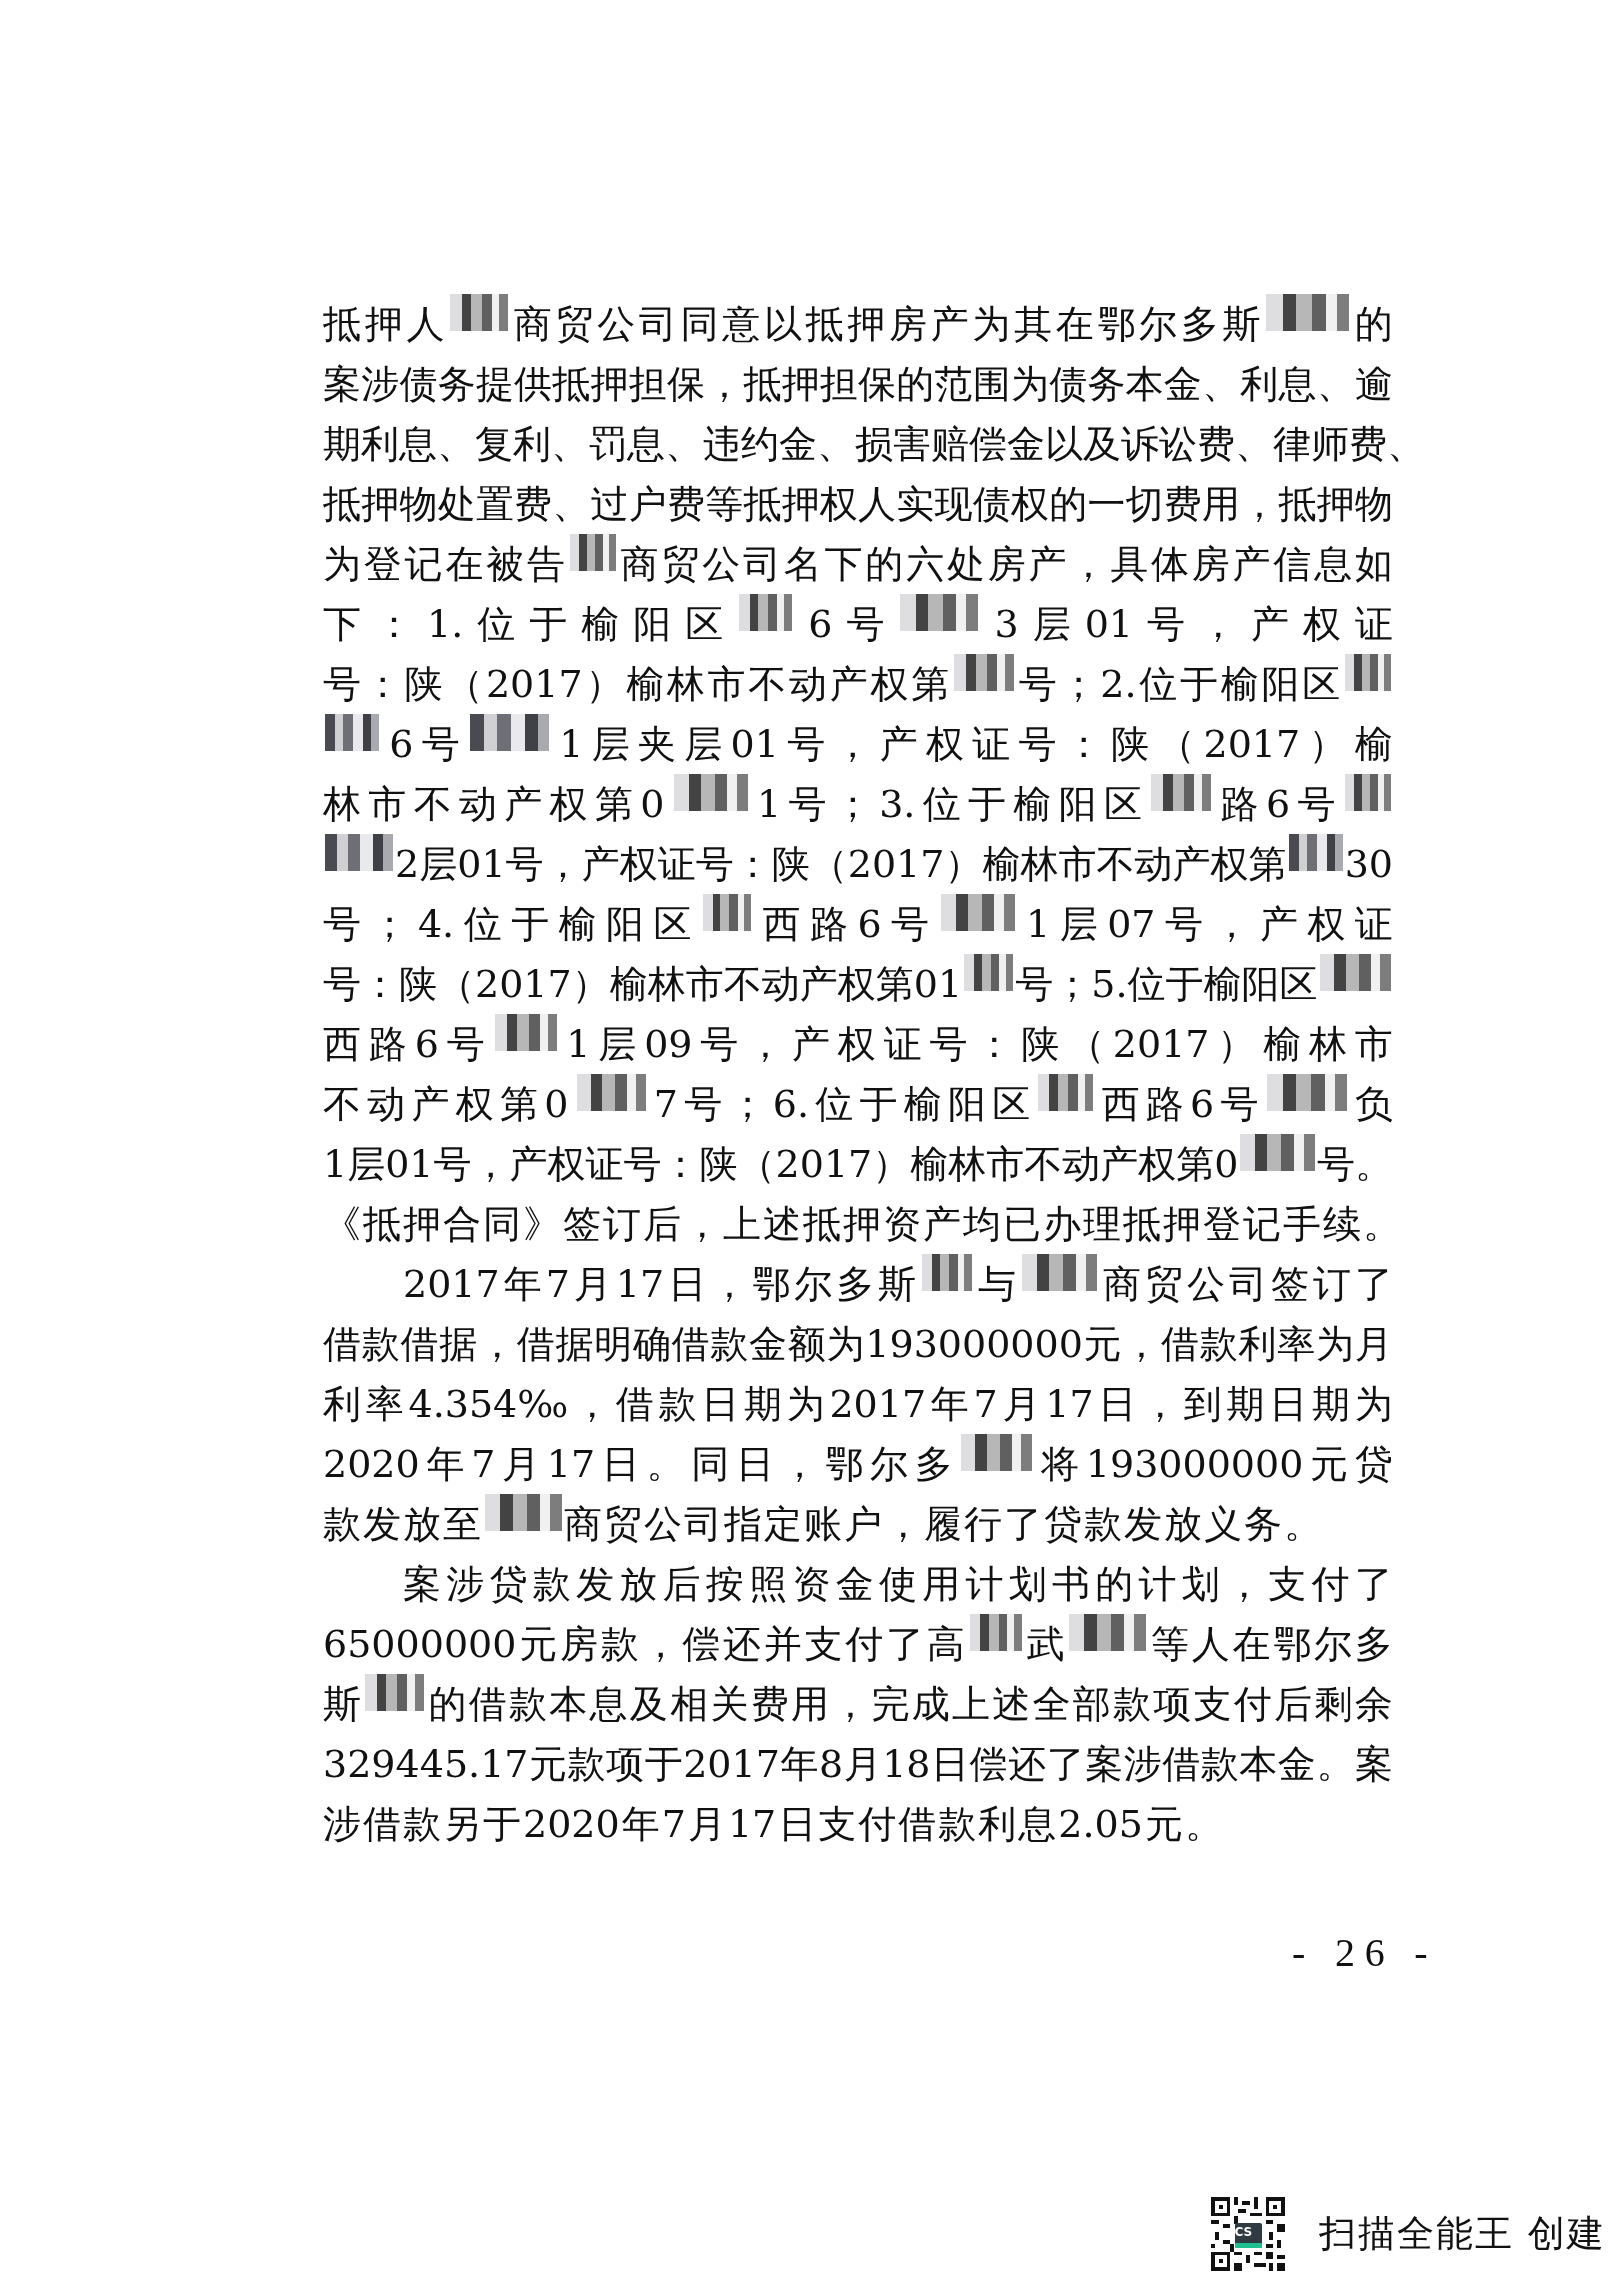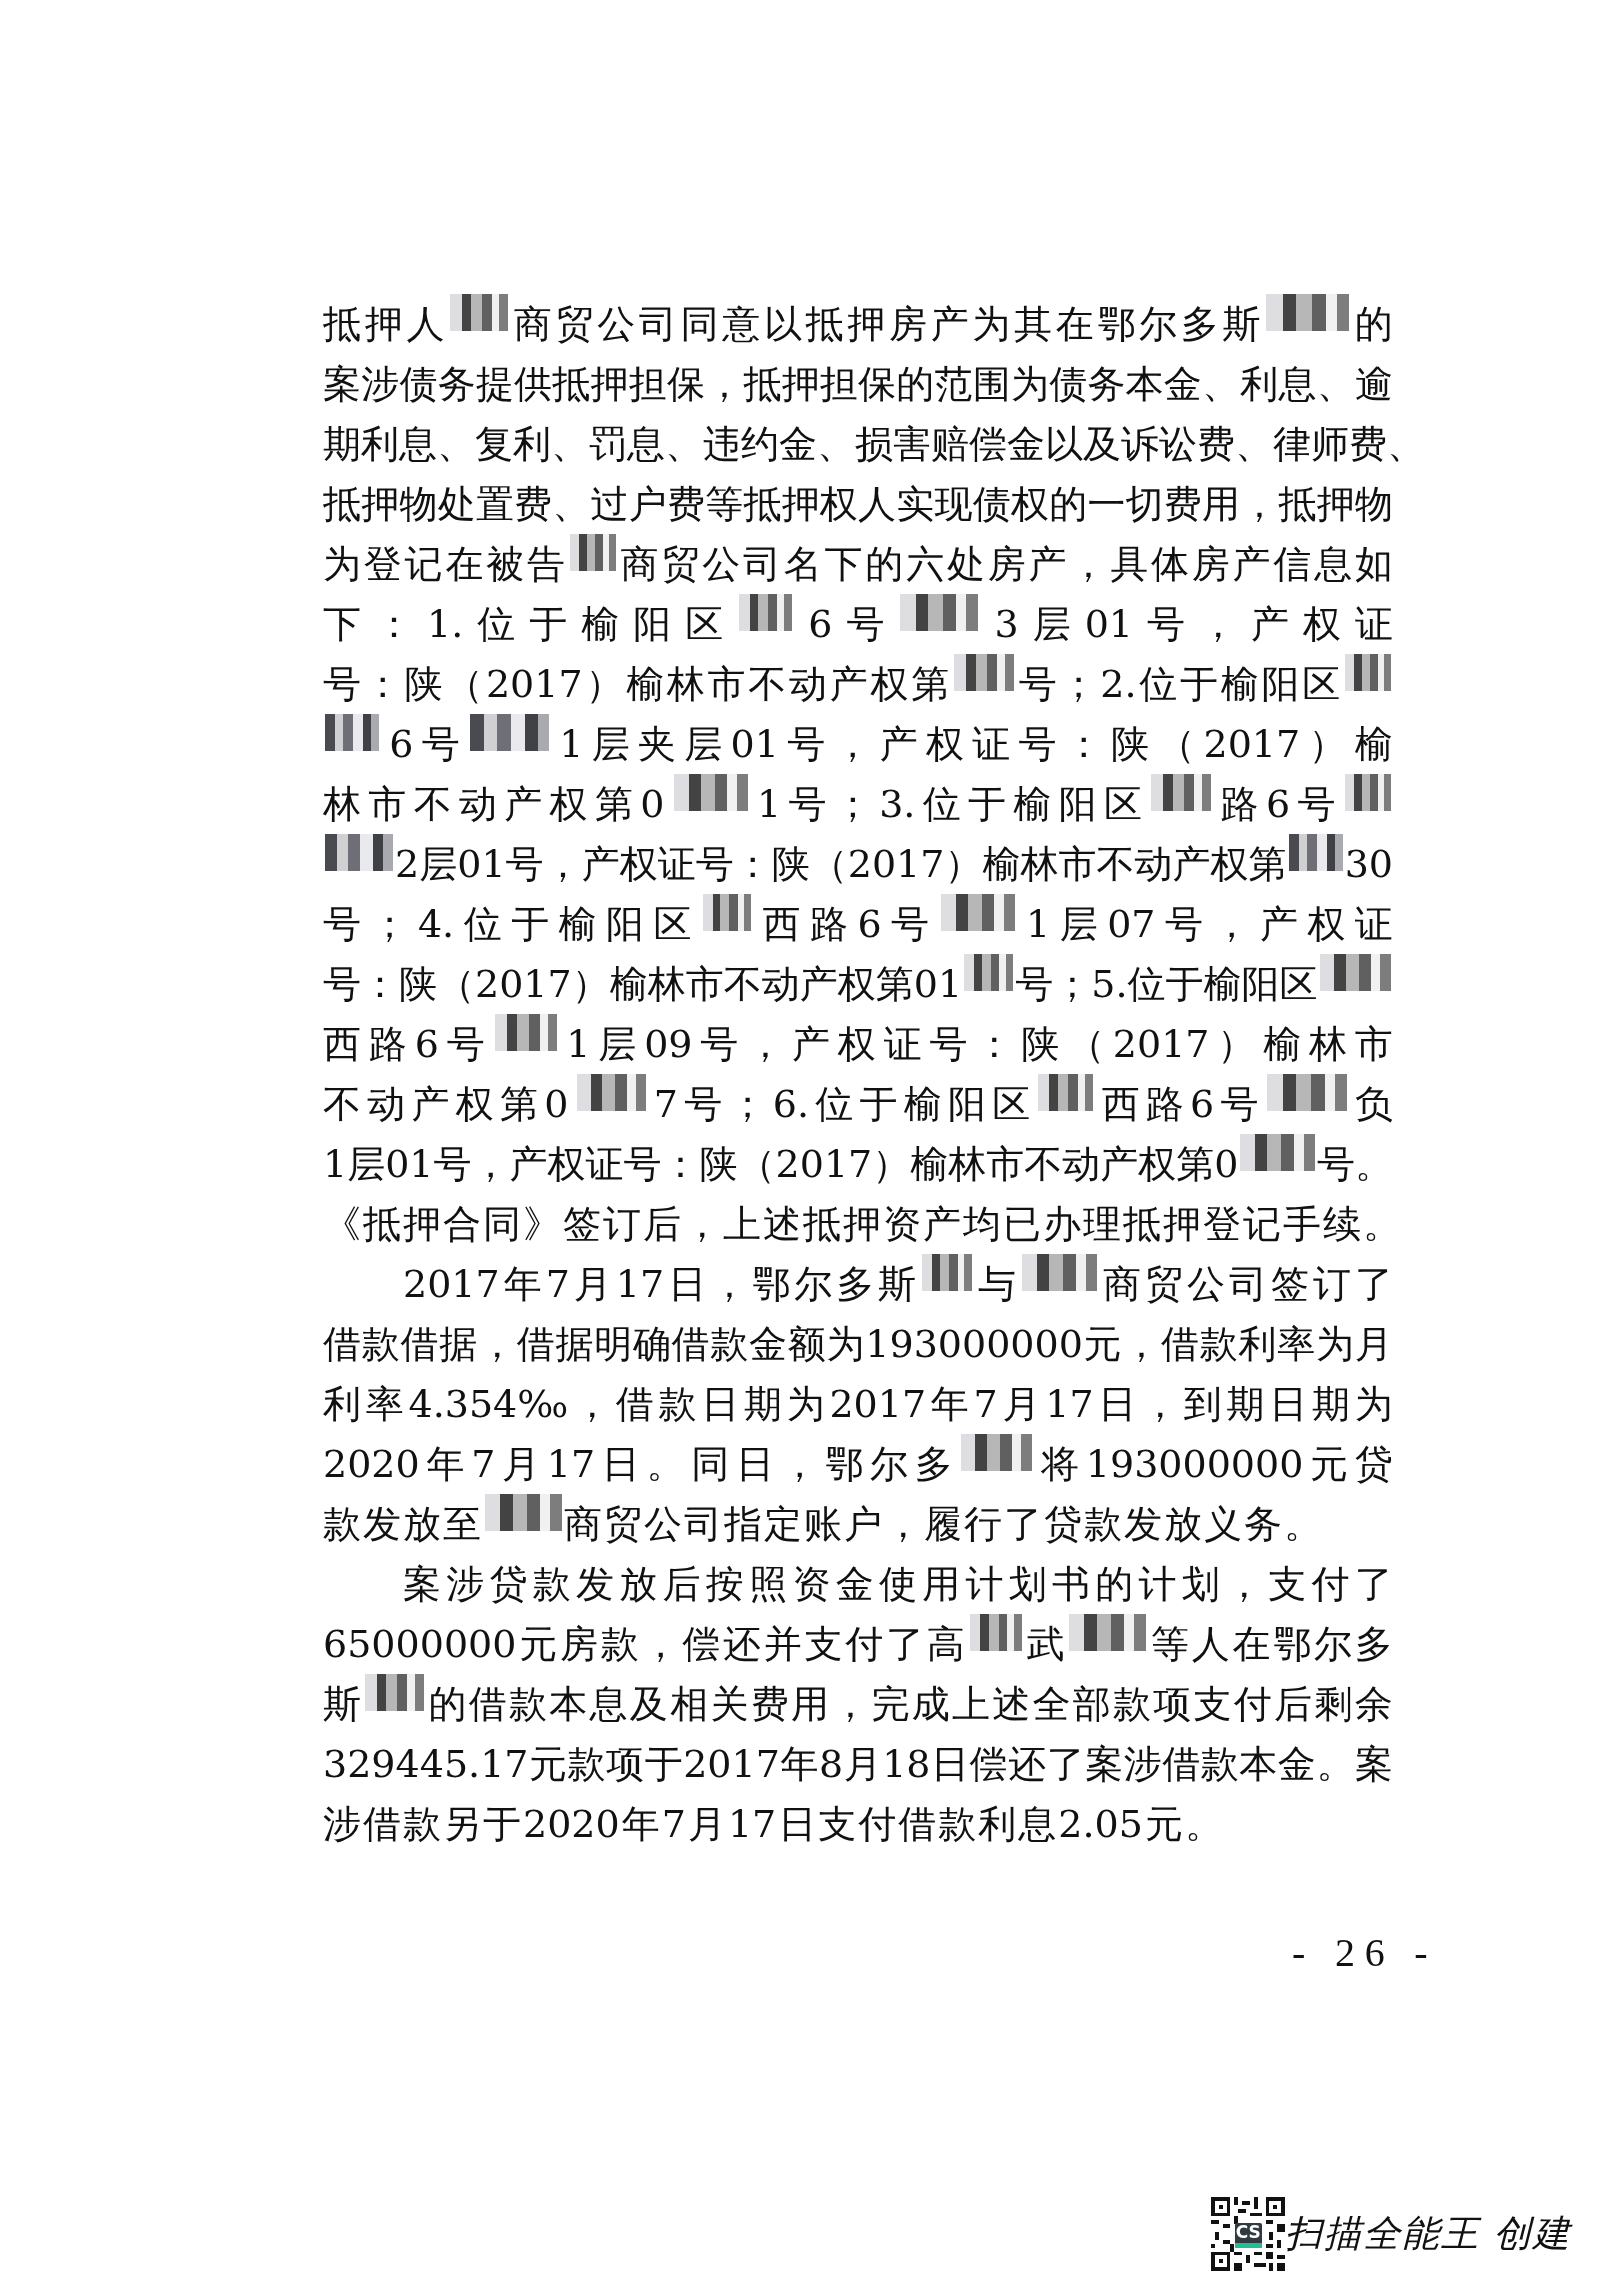--- a/index.html
+++ b/index.html
@@ -19,23 +19,23 @@
             opacity:.85; margin:0 2px; }
   .redact.b { background:
               linear-gradient(90deg,#d8d8dc 0 20%,#222 20% 36%,#aaa 36% 55%,#444 55% 72%,#eee 72% 85%,#666 85% 100%); }
   .page-number { position:absolute; left:1292px; top:1929px; font-size:40px;
                  font-family:"Liberation Serif",serif; letter-spacing:9.8px; }
   .watermark { position:absolute; left:1211px; top:2197px; display:flex; align-items:center; }
   .qr { width:74px; height:74px; position:relative; background:#fff; }
   .qr svg { position:absolute; left:0; top:0; }
   .cs-badge { position:absolute; left:23.5px; top:25.5px; width:27.4px; height:25.5px;
               background:#2f3b40; color:#fff; font-family:"DejaVu Sans",sans-serif;
-              font-size:17px; font-weight:bold; text-align:center; line-height:19.6px; border-radius:2px; }
+              font-size:12px; font-weight:bold; text-align:left; line-height:19.6px; border-radius:2px; }
   .cs-badge::after { content:""; position:absolute; left:0; bottom:0; width:100%; height:4.9px; background:#1fbf8f; }
-  .wm-text { margin-left:0; font-size:37px; font-family:"DejaVu Sans",sans-serif; color:#111; letter-spacing:2px;font-style:italic; }
+  .wm-text { margin-left:34px; font-size:37px; font-family:"DejaVu Sans",sans-serif; color:#111; letter-spacing:2px; }
 </style>
 </head>
 <body>
 
 <div class="page">
   <div class="body-text" id="body-text">
       <div class="line">
         <span class="seg">抵</span>
         <span class="seg">押</span>
         <span class="seg">人</span>

